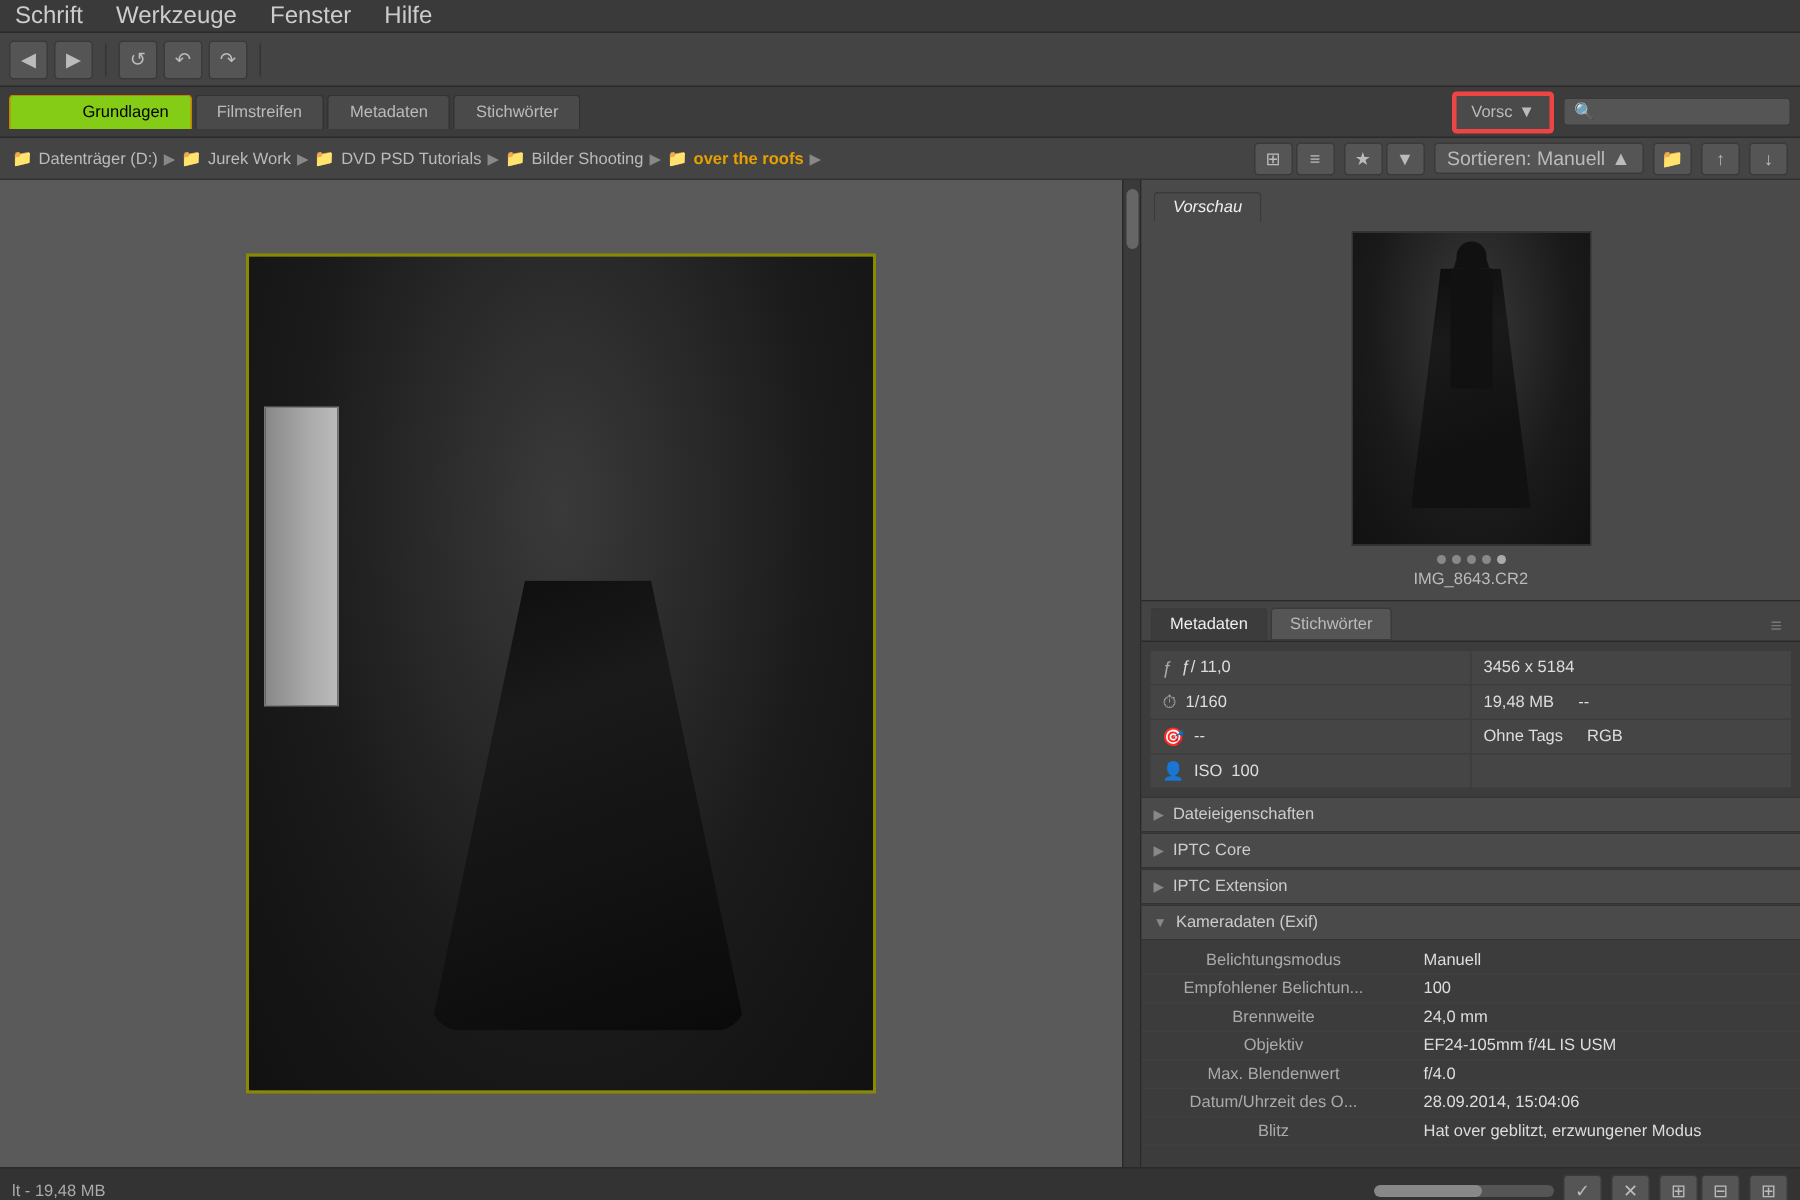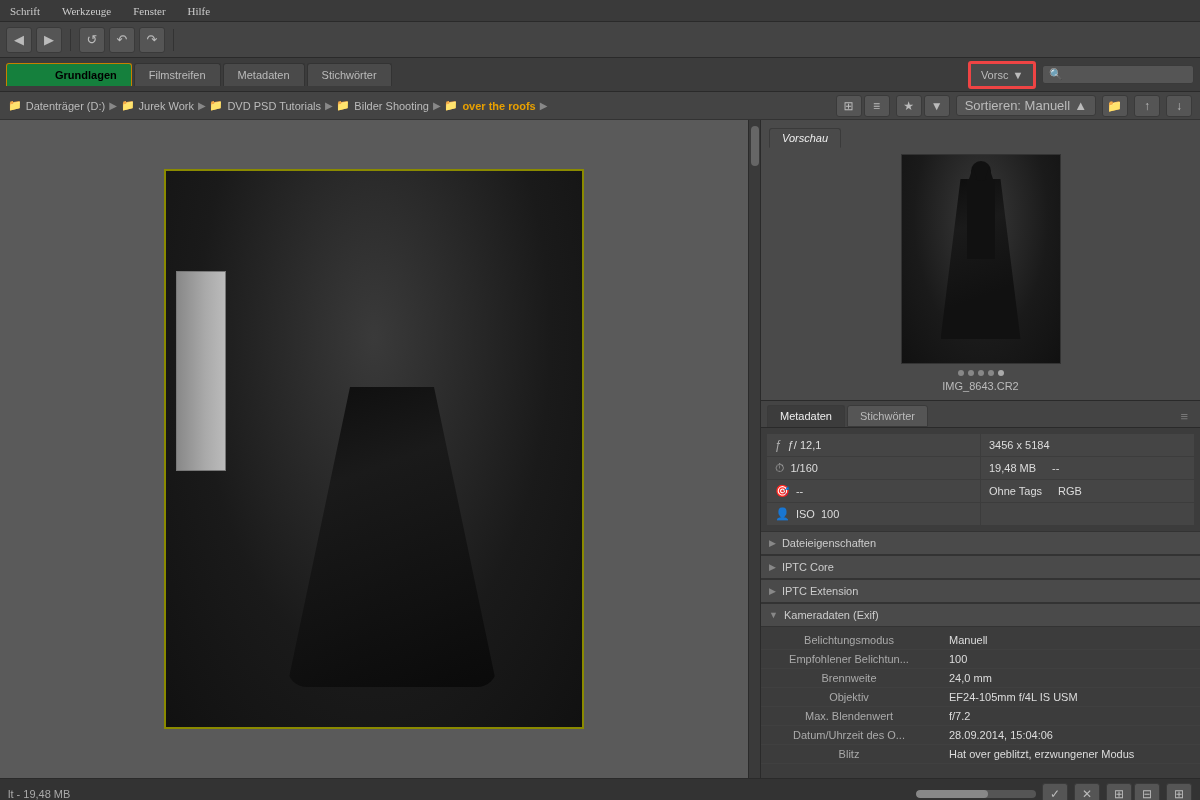--- a/index.html
+++ b/index.html
@@ -18,24 +18,23 @@
       display: flex;
       align-items: center;
       height: 22px;
       background: #3a3a3a;
       border-bottom: 1px solid #2a2a2a;
       padding: 0 6px;
       gap: 14px;
     }
     .menubar-item {
       color: #ccc;
-      font-size: 11px;
+      font-size: 16px;
       cursor: pointer;
       padding: 2px 4px;
-      font-family: Liberation Serif, serif;
     }
 
     
     .toolbar {
       display: flex;
       align-items: center;
       height: 36px;
       background: #444;
       border-bottom: 1px solid #2a2a2a;
       padding: 0 6px;
@@ -71,23 +70,23 @@
       padding: 5px 14px;
       font-size: 11px;
       color: #bbb;
       cursor: pointer;
       border-radius: 3px 3px 0 0;
       background: #4a4a4a;
       border: 1px solid #333;
       border-bottom: none;
     }
     .nav-tab.active {
-      background: #15803d;
+      background: #84cc16;
       color: #000;
-      font-weight: bold;
+      font-weight: normal;
       border-color: #c88000;
       padding-left: 48px;
     }
     .nav-tabs-right {
       margin-left: auto;
       display: flex;
       align-items: center;
       gap: 6px;
     }
     .nav-tab-dropdown {
@@ -634,21 +633,21 @@
     <div class="metadata-section">
       <div class="metadata-tab-bar">
         <div class="metadata-tab active">Metadaten</div>
         <div class="metadata-tab">Stichwörter</div>
         <div class="metadata-tab-right">≡</div>
       </div>
 
       <div class="quick-info">
         <div class="info-cell">
           <span class="info-cell-icon">ƒ</span>
-          <span class="info-value">ƒ/ 12,1</span>
+          <span class="info-value">ƒ/ 11,0</span>
         </div>
         <div class="info-cell">
           <span class="info-value">3456 x 5184</span>
         </div>
         <div class="info-cell">
           <span class="info-cell-icon">⏱</span>
           <span class="info-value">1/160</span>
         </div>
         <div class="info-cell">
           <span class="info-value">19,48 MB</span>
@@ -702,21 +701,21 @@
           <div class="metadata-row">
         <span class="meta-key">Brennweite</span>
         <span class="meta-val">24,0 mm</span>
       </div>
           <div class="metadata-row">
         <span class="meta-key">Objektiv</span>
         <span class="meta-val">EF24-105mm f/4L IS USM</span>
       </div>
           <div class="metadata-row">
         <span class="meta-key">Max. Blendenwert</span>
-        <span class="meta-val">f/7.2</span>
+        <span class="meta-val">f/4.0</span>
       </div>
           <div class="metadata-row">
         <span class="meta-key">Datum/Uhrzeit des O...</span>
         <span class="meta-val">28.09.2014, 15:04:06</span>
       </div>
           <div class="metadata-row">
         <span class="meta-key">Blitz</span>
         <span class="meta-val">Hat over geblitzt, erzwungener Modus</span>
       </div>
         </div>

